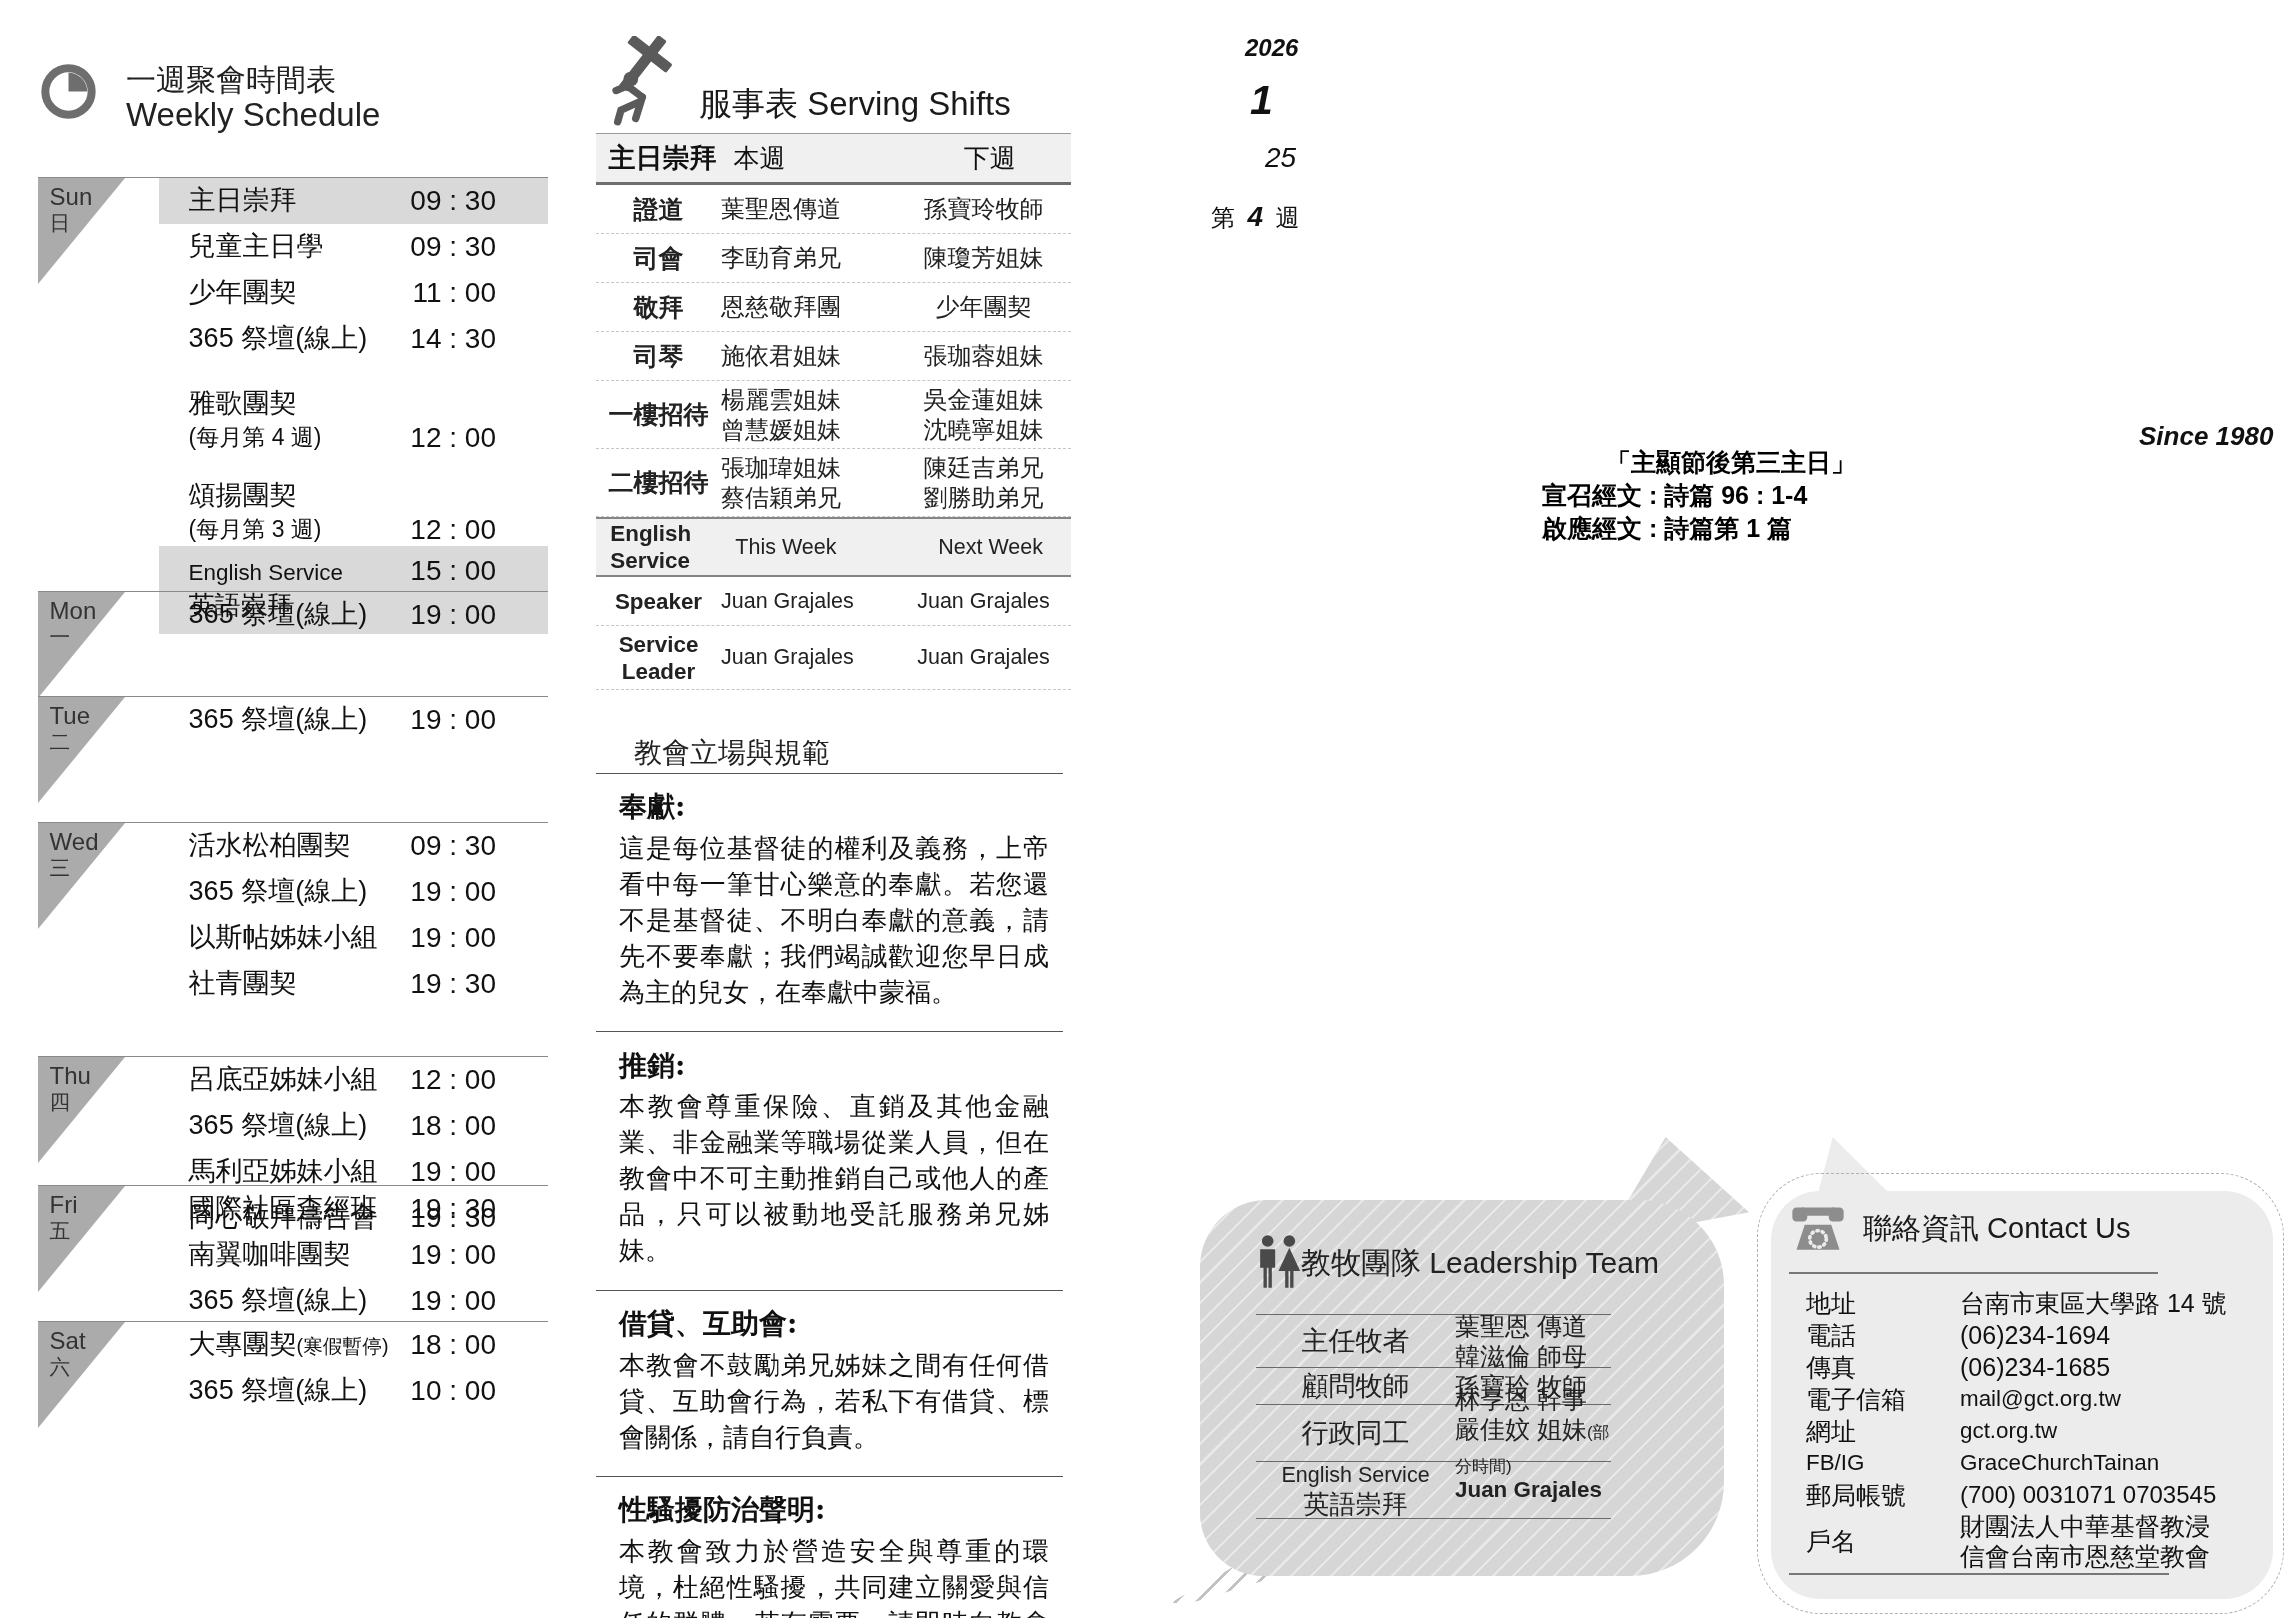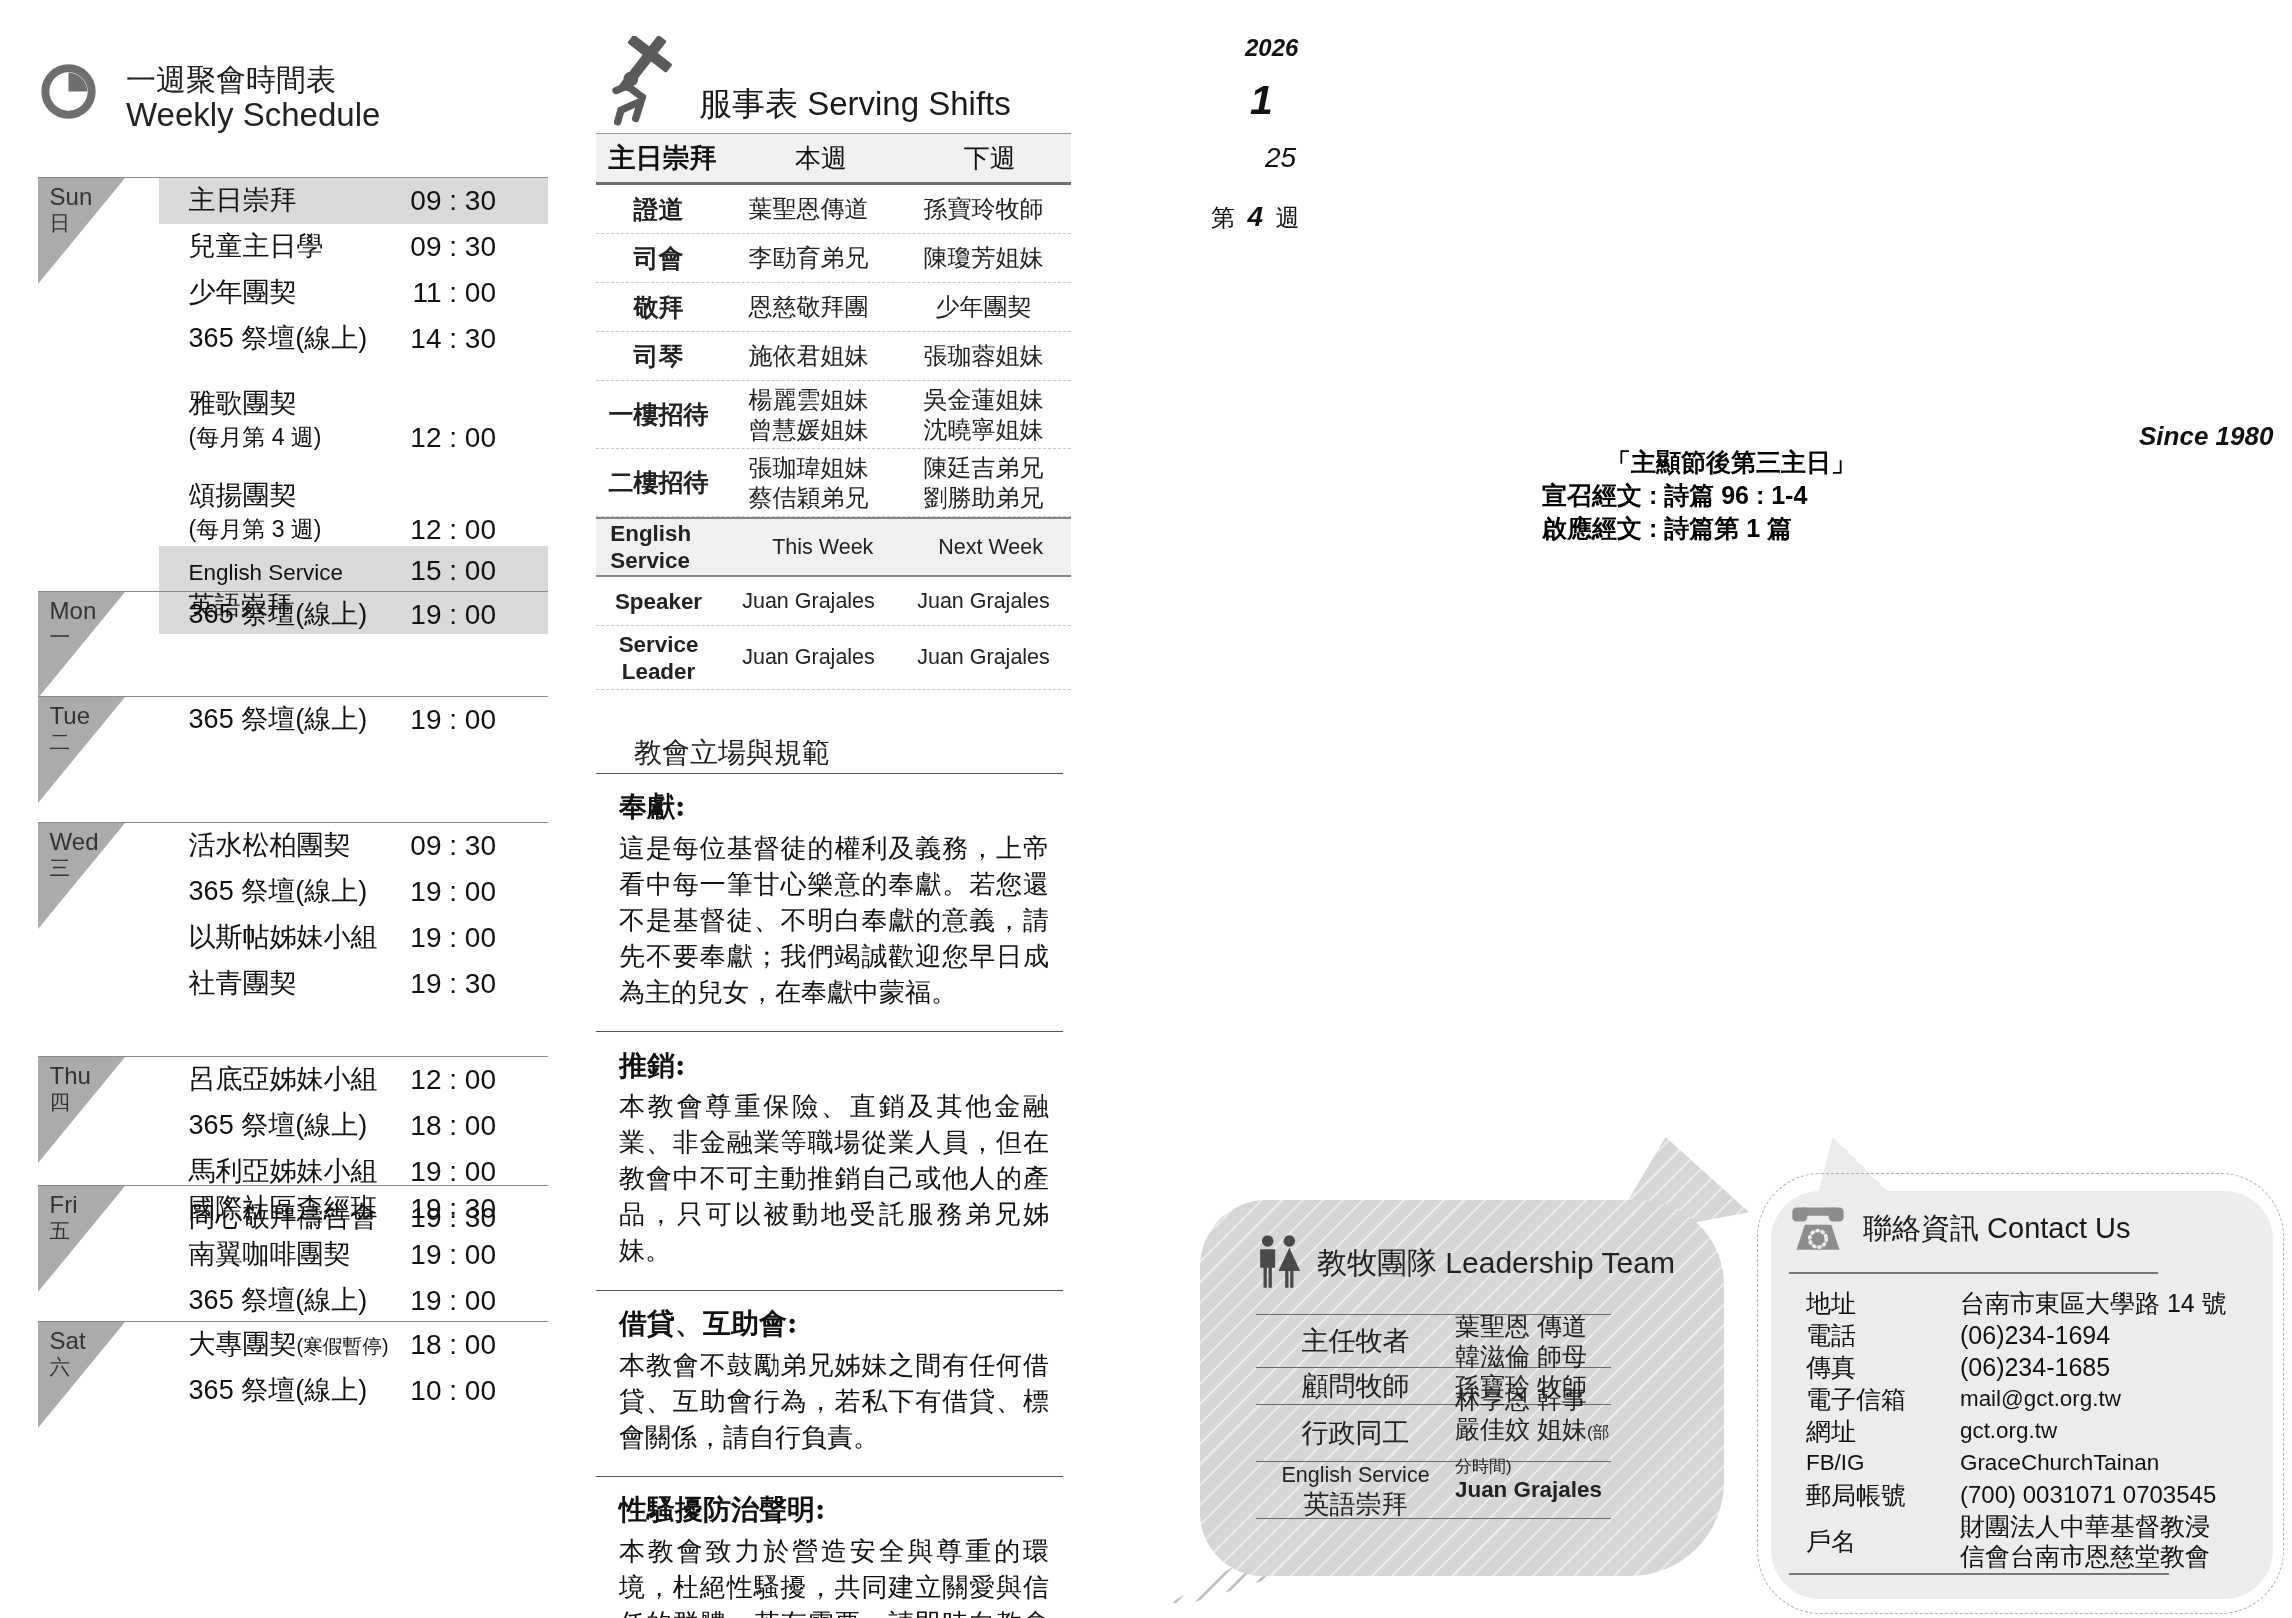--- a/index.html
+++ b/index.html
@@ -28,21 +28,21 @@
   .es-en{font-size:22.4px;}
   .es-zh{font-size:26px;}
 
   
   .sv-headicon{position:absolute;left:598px;top:36px;}
   .sv-title{position:absolute;left:699px;top:82px;font-size:33px;color:#1a1a1a;}
   .sv-table{position:absolute;left:596px;top:133px;width:475px;}
   .sv-hrow{display:flex;align-items:center;height:48px;background:#f0f0f0;
            border-top:1.8px solid #999;border-bottom:3.6px solid #6e6e6e;font-size:26px;}
   .sv-c0{width:125px;text-align:center;}
-  .sv-c1{width:175px;text-align:center;}
+  .sv-c1{width:175px;text-align:left;}
   .sv-c2{flex:1;text-align:center;}
   .sv-hrow .sv-c0{font-weight:bold;text-align:left;padding-left:12.5px;font-size:27px;}
   .sv-row{display:flex;align-items:center;border-bottom:1.8px dashed #c6c6c6;
           font-size:24px;color:#222;min-height:48px;}
   .sv-row .sv-c0{font-weight:bold;font-size:25px;}
   .sv-row.dbl{min-height:67px;}
   .ln{line-height:30px;}
   .sv-erow{background:#f0f0f0;border-top:2.7px solid #858585;border-bottom:2.7px solid #858585;
            min-height:56px;font-size:21.5px;}
   .sv-erow .sv-c0{text-align:left;padding-left:14.3px;font-size:22.4px;line-height:27px;}
@@ -76,21 +76,21 @@
     background:repeating-linear-gradient(135deg,#c2c2c2 0 2.7px,transparent 2.7px 15px);
     clip-path:polygon(0 100%,100% 20%,100% 62%,12% 100%);}
   .lead-tail{position:absolute;left:1610px;top:1137px;width:139px;height:94px;z-index:1;
     background:#d6d6d6;
     background-image:repeating-linear-gradient(135deg,rgba(255,255,255,.45) 0 2.2px,transparent 2.2px 14.3px);
     clip-path:polygon(0 100%,40% 0,100% 80%,28% 100%);}
   .lead{position:absolute;left:1200px;top:1200px;width:524px;height:376px;z-index:1;
     background-color:#d6d6d6;
     background-image:repeating-linear-gradient(135deg,rgba(255,255,255,.45) 0 2.2px,transparent 2.2px 14.3px);
     border-radius:67px 85px 94px 63px;}
-  .lead-head{position:absolute;left:1256px;top:1234px;z-index:2;display:flex;gap:16px;align-items:center;}
+  .lead-head{position:absolute;left:1256px;top:1234px;z-index:2;display:flex;gap:0;align-items:center;}
   .lead-title{font-size:30px;color:#222;}
   .lead-table{position:absolute;left:1256px;top:1314px;width:355px;z-index:2;}
   .lt-row{display:flex;align-items:center;border-top:1.8px solid #6a6a6a;}
   .lt-row:last-child{border-bottom:1.8px solid #6a6a6a;}
   .lt-label{width:199px;text-align:center;font-size:27px;color:#222;line-height:29px;}
   .lt-val{flex:1;font-size:25px;line-height:30px;color:#222;}
   .lt-note{font-size:17px;}
   .lt-r1{height:52px;} .lt-r2{height:36px;} .lt-r3{height:56px;} .lt-r4{height:56px;}
   .lt-en{font-size:21.5px;} .lt-en-zh{font-size:26px;}
   .lt-juan{font-weight:bold;font-size:22.4px;}

